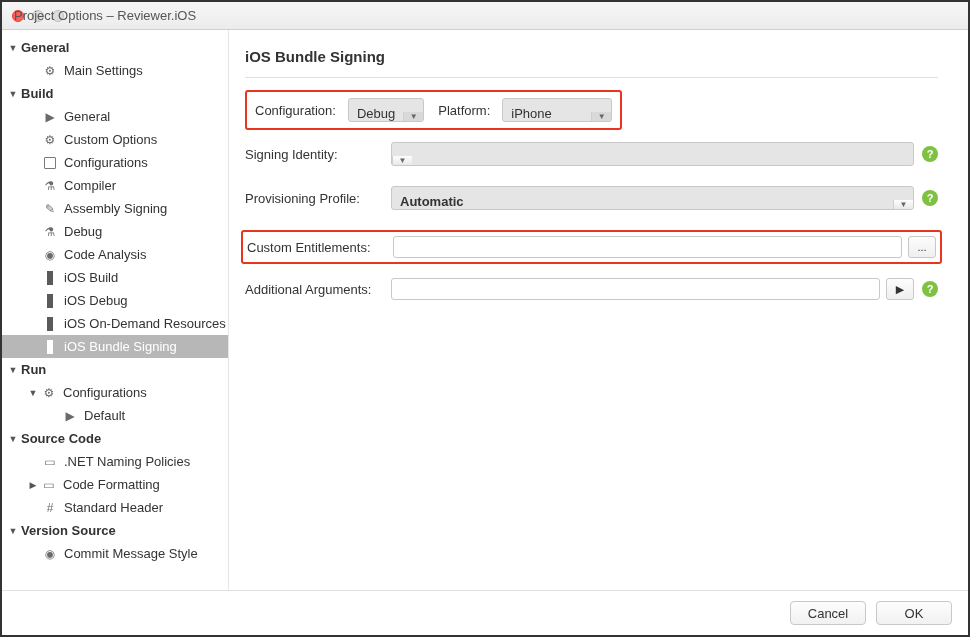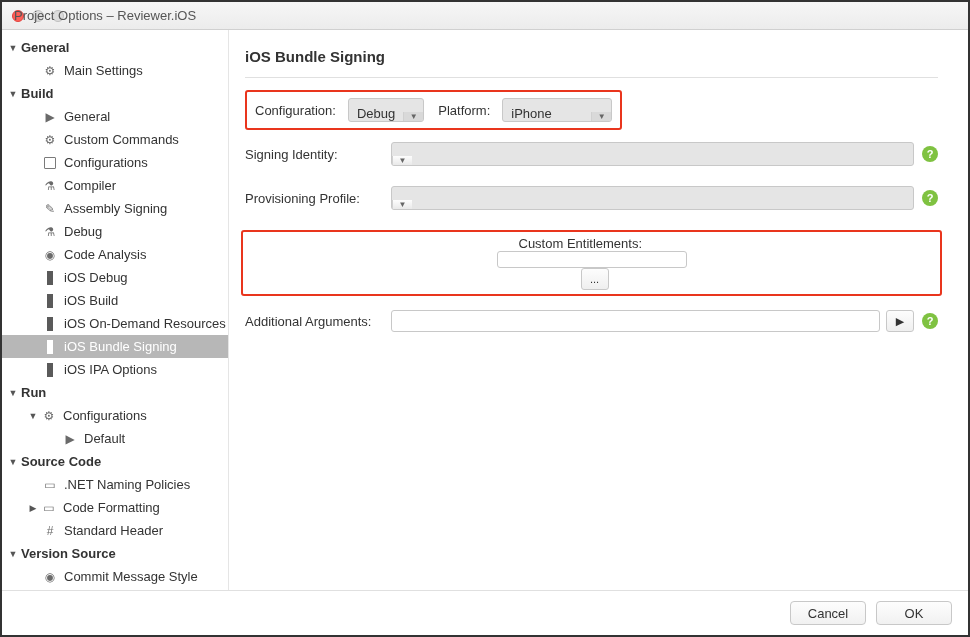--- a/index.html
+++ b/index.html
@@ -243,21 +243,21 @@
     <div class="tree-item header">
       <span class="disclosure">▼</span>
       <span>Build</span>
     </div>
     <div class="tree-item level-1">
       <span class="tree-icon">▶</span>
       <span>General</span>
     </div>
     <div class="tree-item level-1">
       <span class="tree-icon">⚙</span>
-      <span>Custom Commands</span>
+      <span>Custom Options</span>
     </div>
     <div class="tree-item level-1">
       <span class="tree-icon">
           <span class="rect-icon"></span>
         </span>
       <span>Configurations</span>
     </div>
     <div class="tree-item level-1">
       <span class="tree-icon">⚗</span>
       <span>Compiler</span>
@@ -271,45 +271,39 @@
       <span>Debug</span>
     </div>
     <div class="tree-item level-1">
       <span class="tree-icon">◉</span>
       <span>Code Analysis</span>
     </div>
     <div class="tree-item level-1">
       <span class="tree-icon">
           <span class="dark-rect"></span>
         </span>
-      <span>iOS Debug</span>
+      <span>iOS Build</span>
     </div>
     <div class="tree-item level-1">
       <span class="tree-icon">
           <span class="dark-rect"></span>
         </span>
-      <span>iOS Build</span>
+      <span>iOS Debug</span>
     </div>
     <div class="tree-item level-1">
       <span class="tree-icon">
           <span class="dark-rect"></span>
         </span>
       <span>iOS On-Demand Resources</span>
     </div>
     <div class="tree-item level-1 selected">
       <span class="tree-icon">
           <span class="dark-rect"></span>
         </span>
       <span>iOS Bundle Signing</span>
-    </div>
-    <div class="tree-item level-1">
-      <span class="tree-icon">
-          <span class="dark-rect"></span>
-        </span>
-      <span>iOS IPA Options</span>
     </div>
 
     <div class="tree-item header">
       <span class="disclosure">▼</span>
       <span>Run</span>
     </div>
     <div class="tree-item level-1">
       <span class="disclosure" style="margin-left:-14px;">▼</span>
       <span class="tree-icon">⚙</span>
       <span>Configurations</span>
@@ -370,27 +364,28 @@
       <span class="label wide-label">Signing Identity:</span>
       <div class="select-wrap full-select">
         <span class="select-arrow">▼</span>
       </div>
       <span class="help-icon">?</span>
     </div>
 
     <div class="row">
       <span class="label wide-label">Provisioning Profile:</span>
       <div class="select-wrap full-select">
+        <span class="select-text bold" style="flex:1;">Automatic</span>
         <span class="select-arrow">▼</span>
       </div>
       <span class="help-icon">?</span>
     </div>
 
     <div class="highlight-red highlight-row">
-      <div class="row" style="margin-bottom:0;flex-direction:column;">
+      <div class="row" style="margin-bottom:0;">
         <span class="label wide-label">Custom Entitlements:</span>
         <input class="text-input" type="text" value="" style="">
         <div class="browse-btn">...</div>
       </div>
     </div>
 
     <div class="row">
       <span class="label wide-label">Additional Arguments:</span>
       <input class="text-input" type="text" value="" style="">
       <div class="browse-btn">▶</div>

